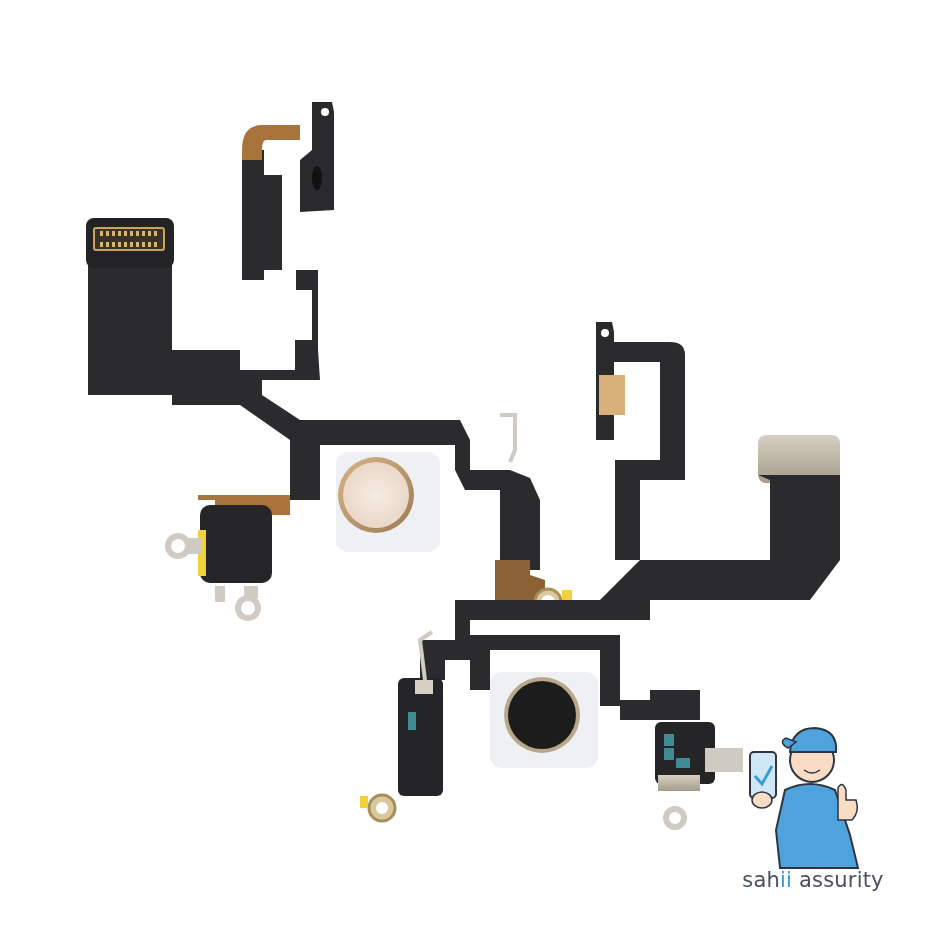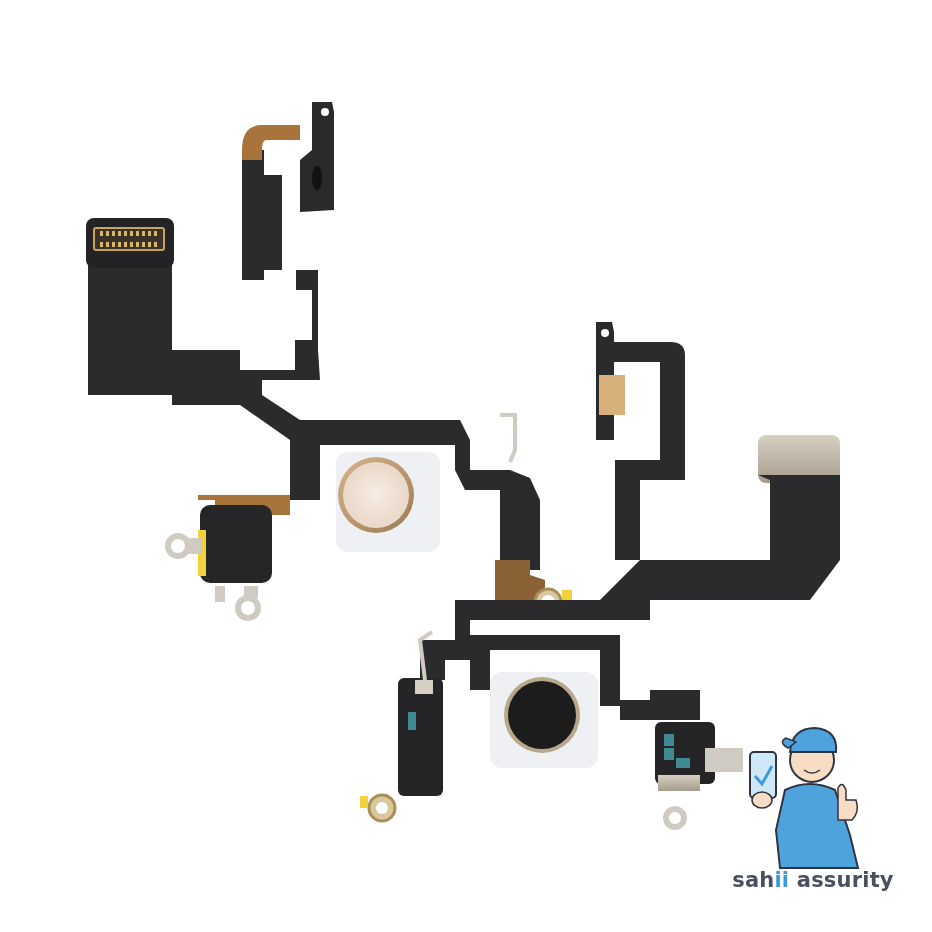--- a/index.html
+++ b/index.html
@@ -1,19 +1,19 @@
 <!DOCTYPE html>
 <html><head>
 <meta charset="utf-8">
 <style>
   html, body { margin: 0; padding: 0; background: #ffffff; }
   body { width: 932px; height: 932px; position: relative; overflow: hidden; font-family: "DejaVu Sans", sans-serif; }
   .scene { position: absolute; left: 0; top: 0; width: 932px; height: 932px; }
   .brand { position: absolute; left: 728px; top: 868px; width: 170px; text-align: center;
-           font-family: "DejaVu Sans", sans-serif; font-weight: bold; font-size: 21px; letter-spacing: 0.2px; }
+           font-family: "DejaVu Sans", sans-serif; font-weight: normal; font-size: 21px; letter-spacing: 0.2px; }
   .brand .w1 { color: #4a5060; }
   .brand .w2 { color: #3d9ad8; }
 </style>
 </head>
 <body>
 
 <svg class="scene" viewBox="0 0 932 932" xmlns="http://www.w3.org/2000/svg">
   <defs>
     <linearGradient id="ringGold" x1="0" y1="0" x2="1" y2="1">
       <stop offset="0" stop-color="#d6b58c"></stop>

